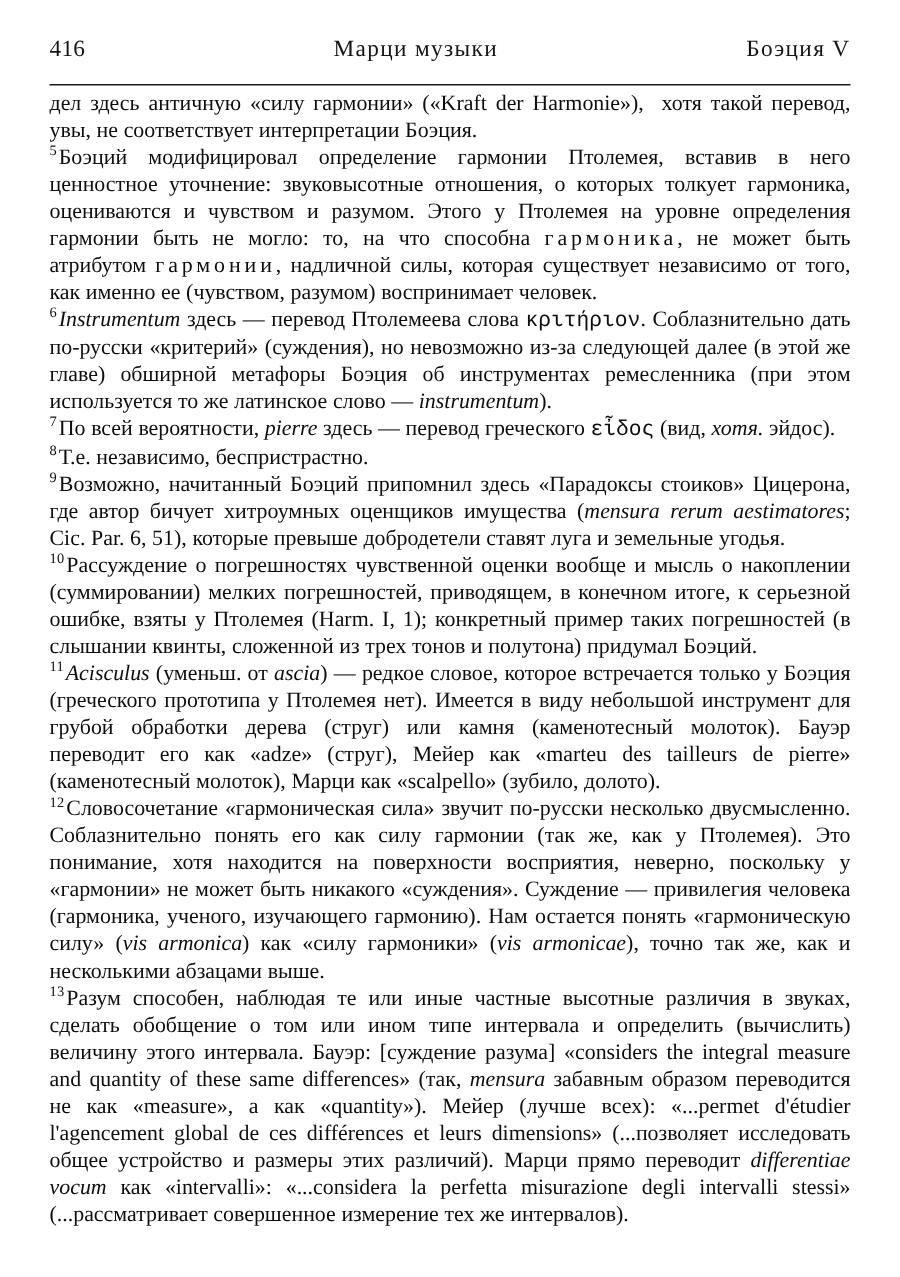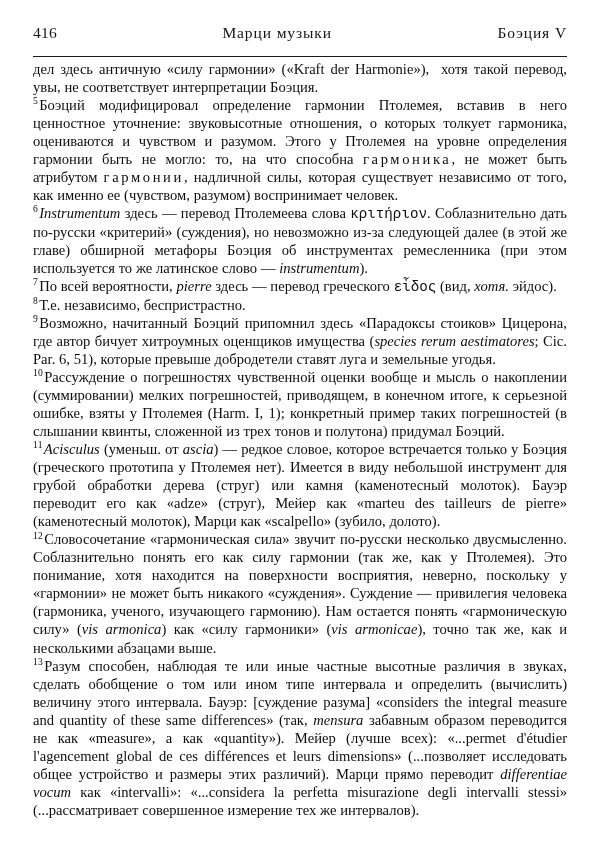--- a/index.html
+++ b/index.html
@@ -120,21 +120,21 @@
     <p class="para">дел здесь античную «силу гармонии» («Kraft der Harmonie»),&nbsp; хотя такой перевод, увы, не соответствует интерпретации Боэция.</p>
 
     <p class="para"><span class="fn-mark">5</span>Боэций модифицировал определение гармонии Птолемея, вставив в него ценностное уточнение: звуковысотные отношения, о которых толкует гармоника, оцениваются и чувством и разумом. Этого у Птолемея на уровне определения гармонии быть не могло: то, на что способна <span class="spaced">гармоника</span>, не может быть атрибутом <span class="spaced">гармонии</span>, надличной силы, которая существует независимо от того, как именно ее (чувством, разумом) воспринимает человек.</p>
 
     <p class="para"><span class="fn-mark">6</span><i>Instrumentum</i> здесь — перевод Птолемеева слова <span class="greek">κριτήριον</span>. Соблазнительно дать по-русски «критерий» (суждения), но невозможно из-за следующей далее (в этой же главе) обширной метафоры Боэция об инструментах ремесленника (при этом используется то же латинское слово — <i>instrumentum</i>).</p>
 
     <p class="para"><span class="fn-mark">7</span>По всей вероятности, <i>pierre</i> здесь — перевод греческого <span class="greek">εἶδος</span> (вид, <i>хотя.</i> эйдос).</p>
 
     <p class="para"><span class="fn-mark">8</span>Т.е. независимо, беспристрастно.</p>
 
-    <p class="para"><span class="fn-mark">9</span>Возможно, начитанный Боэций припомнил здесь «Парадоксы стоиков» Цицерона, где автор бичует хитроумных оценщиков имущества (<i>species rerum aestimatores</i>; Cic. Par. 6, 51), которые превыше добродетели ставят луга и земельные угодья.</p>
+    <p class="para"><span class="fn-mark">9</span>Возможно, начитанный Боэций припомнил здесь «Парадоксы стоиков» Цицерона, где автор бичует хитроумных оценщиков имущества (<i>mensura rerum aestimatores</i>; Cic. Par. 6, 51), которые превыше добродетели ставят луга и земельные угодья.</p>
 
     <p class="para"><span class="fn-mark">10</span>Рассуждение о погрешностях чувственной оценки вообще и мысль о накоплении (суммировании) мелких погрешностей, приводящем, в конечном итоге, к серьезной ошибке, взяты у Птолемея (Harm. I, 1); конкретный пример таких погрешностей (в слышании квинты, сложенной из трех тонов и полутона) придумал Боэций.</p>
 
     <p class="para"><span class="fn-mark">11</span><i>Acisculus</i> (уменьш. от <i>ascia</i>) — редкое словое, которое встречается только у Боэция (греческого прототипа у Птолемея нет). Имеется в виду небольшой инструмент для грубой обработки дерева (струг) или камня (каменотесный молоток). Бауэр переводит его как «adze» (струг), Мейер как «marteu des tailleurs de pierre» (каменотесный молоток), Марци как «scalpello» (зубило, долото).</p>
 
     <p class="para"><span class="fn-mark">12</span>Словосочетание «гармоническая сила» звучит по-русски несколько двусмысленно. Соблазнительно понять его как силу гармонии (так же, как у Птолемея). Это понимание, хотя находится на поверхности восприятия, неверно, поскольку у «гармонии» не может быть никакого «суждения». Суждение — привилегия человека (гармоника, ученого, изучающего гармонию). Нам остается понять «гармоническую силу» (<i>vis armonica</i>) как «силу гармоники» (<i>vis armonicae</i>), точно так же, как и несколькими абзацами выше.</p>
 
     <p class="para"><span class="fn-mark">13</span>Разум способен, наблюдая те или иные частные высотные различия в звуках, сделать обобщение о том или ином типе интервала и определить (вычислить) величину этого интервала. Бауэр: [суждение разума] «considers the integral measure and quantity of these same differences» (так, <i>mensura</i> забавным образом переводится не как «measure», а как «quantity»). Мейер (лучше всех): «...permet d'étudier l'agencement global de ces différences et leurs dimensions» (...позволяет исследовать общее устройство и размеры этих различий). Марци прямо переводит <i>differentiae vocum</i> как «intervalli»: «...considera la perfetta misurazione degli intervalli stessi» (...рассматривает совершенное измерение тех же интервалов).</p>
 
   </div>

